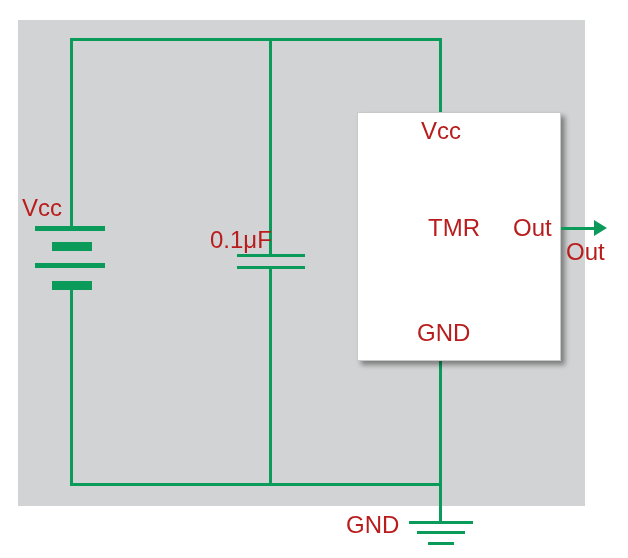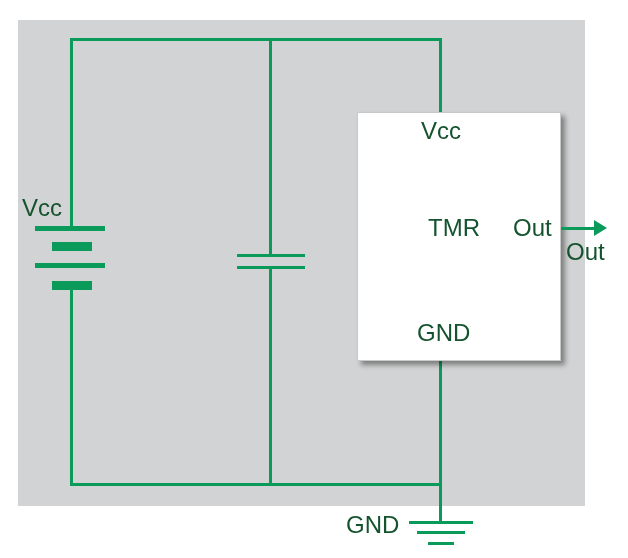--- a/index.html
+++ b/index.html
@@ -30,21 +30,21 @@
   }
   .plate {
     position: absolute;
     background: #0a9b5b;
   }
   .label {
     position: absolute;
     font-size: 24px;
     line-height: 1;
     white-space: nowrap;
-    color: #14532d;
+    color: #b91c1c;
   }
   .ic-box {
     position: absolute;
     left: 357px;
     top: 112px;
     width: 204px;
     height: 249px;
     background: #ffffff;
     border: 1px solid #c9c9c9;
     box-sizing: border-box;
@@ -93,20 +93,21 @@
     <div class="plate" style="left:52px; top:242px; width:40px; height:9px;"></div>
     <div class="plate" style="left:35px; top:263px; width:70px; height:5px;"></div>
     <div class="plate" style="left:52px; top:281px; width:40px; height:9px;"></div>
   </div>
   <div class="label" style="left:22px; top:196px;">Vcc</div>
 
   <div>
     <div class="plate" style="left:237px; top:254px; width:68px; height:3px;"></div>
     <div class="plate" style="left:237px; top:266px; width:68px; height:3px;"></div>
   </div>
+  <div class="label" style="left:210px; top:228px;">0.1μF</div>
 
   <div class="ic-box"></div>
   <div class="label" style="left:421px; top:119px;">Vcc</div>
   <div class="label ic-name" style="left:428px; top:216px;">TMR</div>
   <div class="label" style="left:513px; top:216px;">Out</div>
   <div class="label" style="left:417px; top:321px;">GND</div>
 
   <div>
     <div class="arrow-line"></div>
     <div class="arrow-head"></div>

